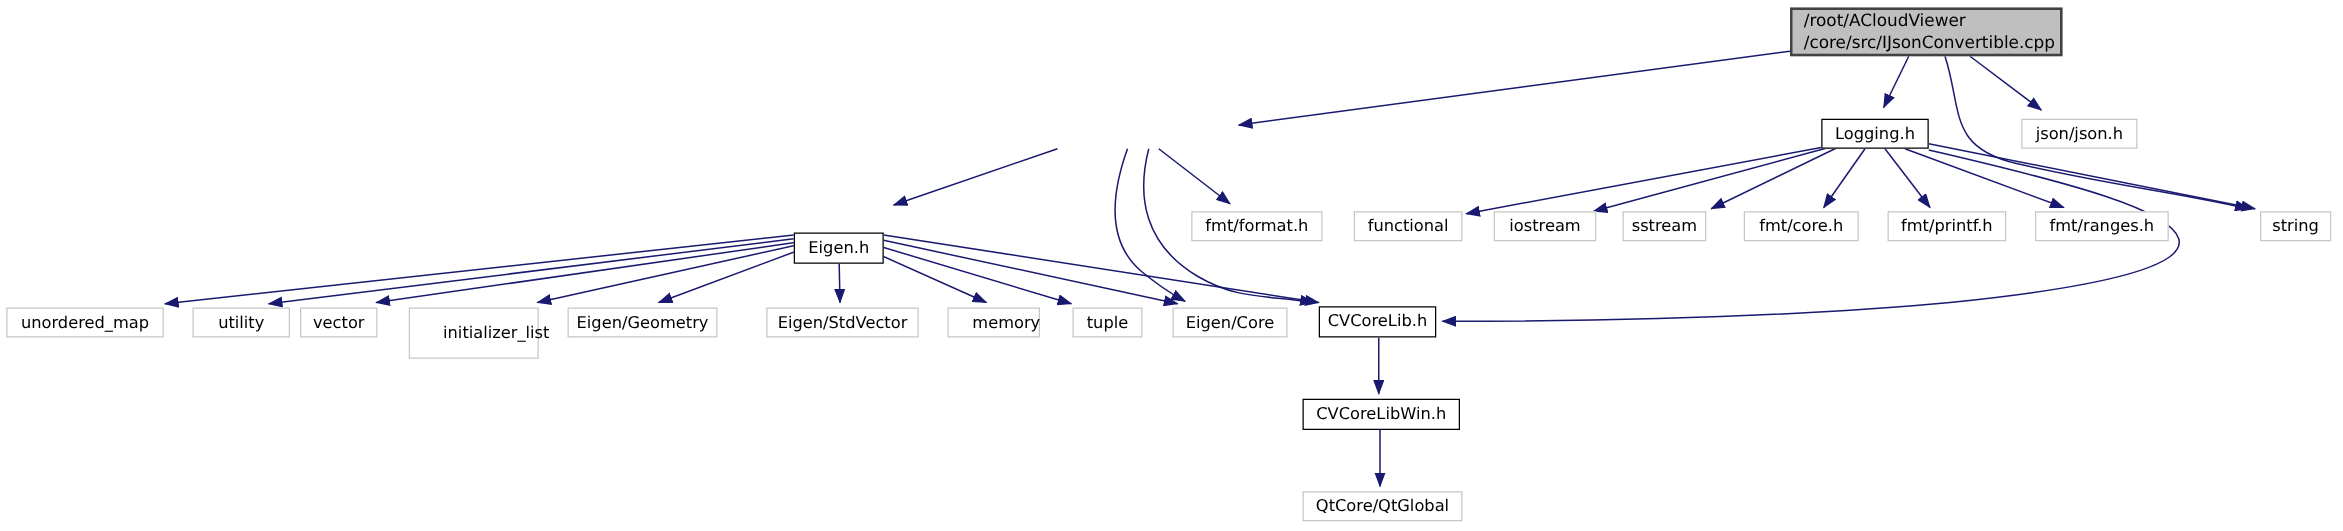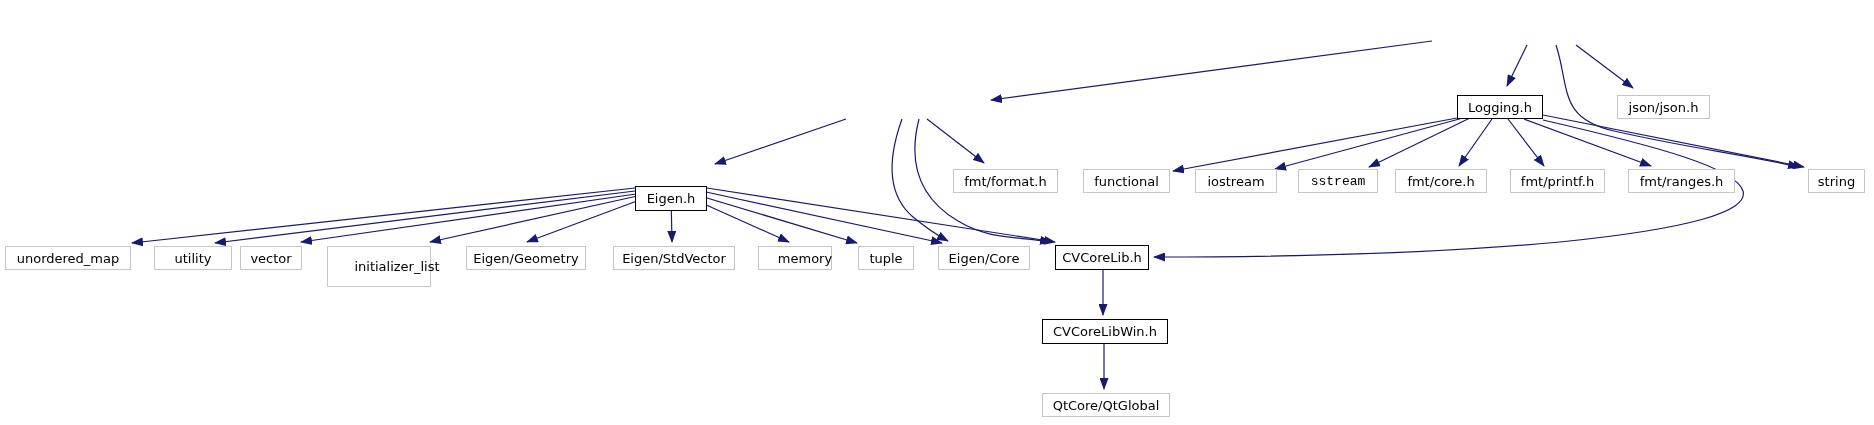--- a/index.html
+++ b/index.html
@@ -70,39 +70,43 @@
       <path d="M 653 195 L 527 242" class="edge" stroke="#191970" marker-end="url(#arrow)"></path>
       <path d="M 671 195 L 672 242" class="edge" stroke="#191970" marker-end="url(#arrow)"></path>
       <path d="M 684 195 L 789 242" class="edge" stroke="#191970" marker-end="url(#arrow)"></path>
       <path d="M 697 195 L 857 243" class="edge" stroke="#191970" marker-end="url(#arrow)"></path>
       <path d="M 706 192 L 942 243" class="edge" stroke="#191970" marker-end="url(#arrow)"></path>
       <path d="M 707 188 L 1055 242" class="edge" stroke="#191970" marker-end="url(#arrow)"></path>
       <path d="M 1103 270 L 1103 315" class="edge" stroke="#191970" marker-end="url(#arrow)"></path>
       <path d="M 1104 344 L 1104 389" class="edge" stroke="#191970" marker-end="url(#arrow)"></path>
     </svg>
   <div id="nodes">
+      <div class="node main" style="left: 1432px; top: 6px; width: 218px; height: 39px;">
+        <div>/root/ACloudViewer</div>
+        <div>/core/src/IJsonConvertible.cpp</div>
+      </div>
       <div class="node linked" style="left: 1457px; top: 95px; width: 86px; height: 24px;">
         <span>Logging.h</span>
       </div>
       <div class="node external" style="left: 1617px; top: 95px; width: 93px; height: 24px;">
         <span>json/json.h</span>
       </div>
       <div class="node linked" style="left: 635px; top: 170px; width: 72px; height: 25px; margin-top: 16px;">
         <span>Eigen.h</span>
       </div>
       <div class="node external" style="left: 953px; top: 169px; width: 105px; height: 24px;">
         <span>fmt/format.h</span>
       </div>
       <div class="node external" style="left: 1083px; top: 169px; width: 87px; height: 24px;">
         <span>functional</span>
       </div>
       <div class="node external" style="left: 1195px; top: 169px; width: 82px; height: 24px;">
         <span>iostream</span>
       </div>
-      <div class="node external" style="left: 1298px; top: 169px; width: 80px; height: 24px; font-family: Liberation Mono, monospace;">
+      <div class="node external" style="left: 1298px; top: 169px; width: 67px; height: 24px;">
         <span>sstream</span>
       </div>
       <div class="node external" style="left: 1395px; top: 169px; width: 92px; height: 24px;">
         <span>fmt/core.h</span>
       </div>
       <div class="node external" style="left: 1510px; top: 169px; width: 95px; height: 24px;">
         <span>fmt/printf.h</span>
       </div>
       <div class="node external" style="left: 1628px; top: 169px; width: 107px; height: 24px;">
         <span>fmt/ranges.h</span>
@@ -115,21 +119,21 @@
       </div>
       <div class="node external" style="left: 154px; top: 246px; width: 78px; height: 24px;">
         <span>utility</span>
       </div>
       <div class="node external" style="left: 240px; top: 246px; width: 62px; height: 24px;">
         <span>vector</span>
       </div>
       <div class="node external" style="left: 327px; top: 246px; width: 104px; height: 41px; padding-left: 36px;">
         <span>initializer_list</span>
       </div>
-      <div class="node external" style="left: 466px; top: 246px; width: 120px; height: 24px; text-align: right;">
+      <div class="node external" style="left: 454px; top: 246px; width: 120px; height: 24px; text-align: right;">
         <span>Eigen/Geometry</span>
       </div>
       <div class="node external" style="left: 613px; top: 246px; width: 122px; height: 24px;">
         <span>Eigen/StdVector</span>
       </div>
       <div class="node external" style="left: 758px; top: 246px; width: 74px; height: 24px; padding-left: 20px;">
         <span>memory</span>
       </div>
       <div class="node external" style="left: 858px; top: 246px; width: 56px; height: 24px;">
         <span>tuple</span>

